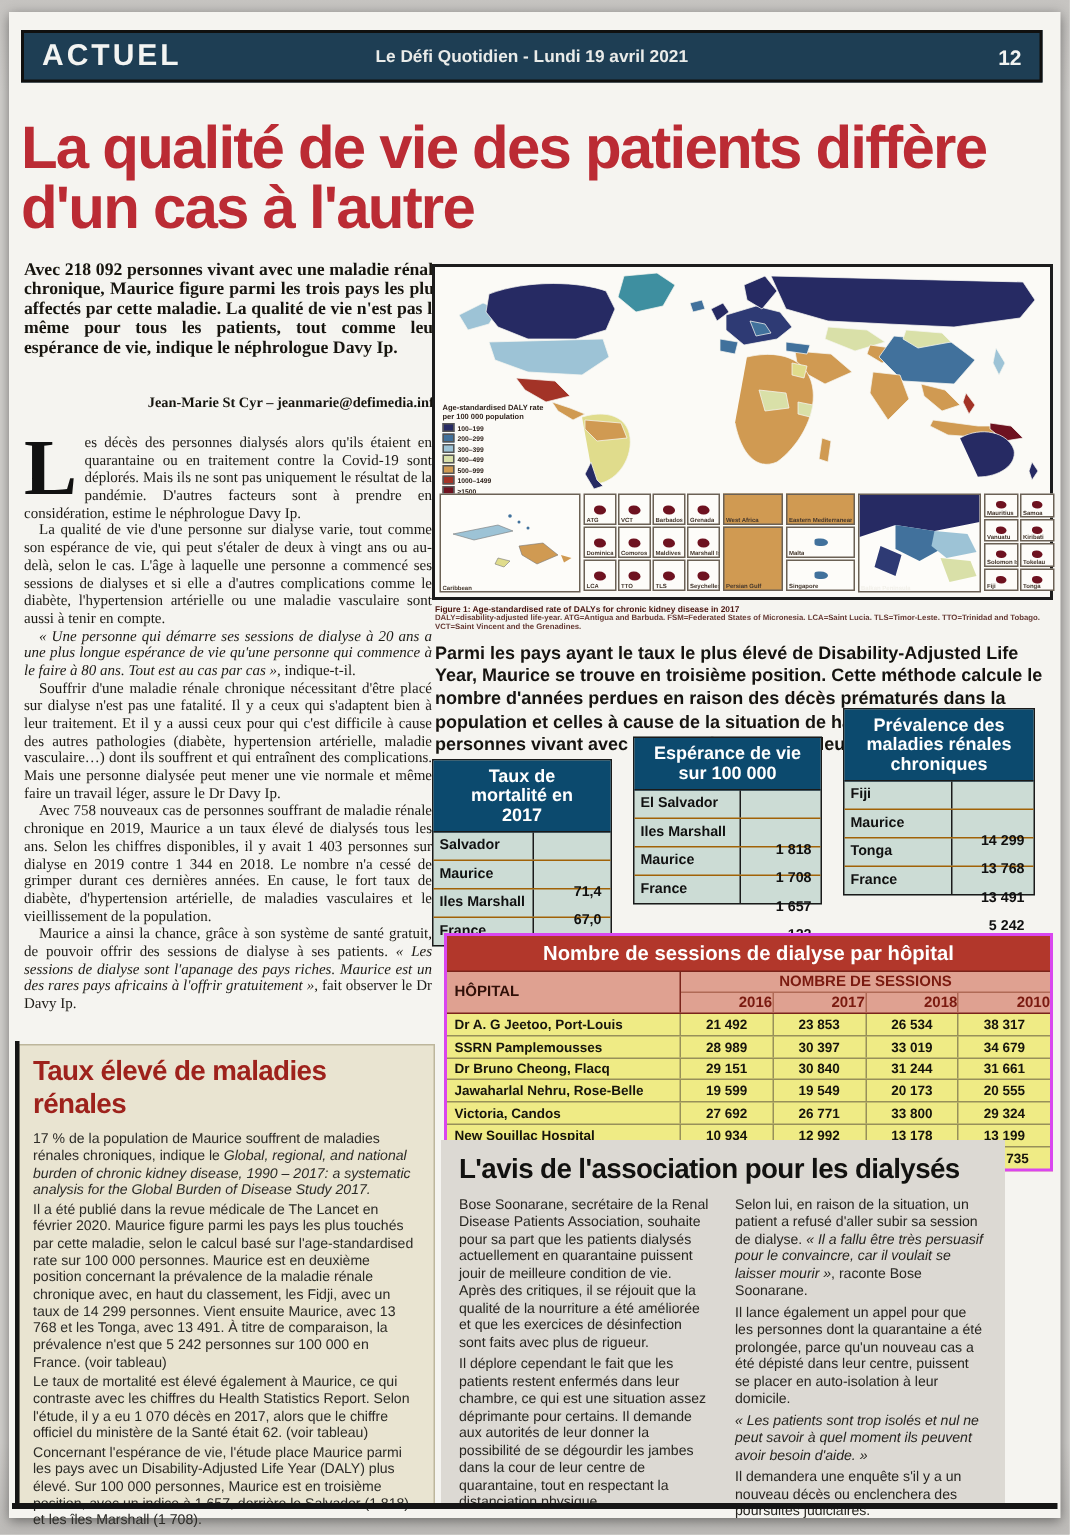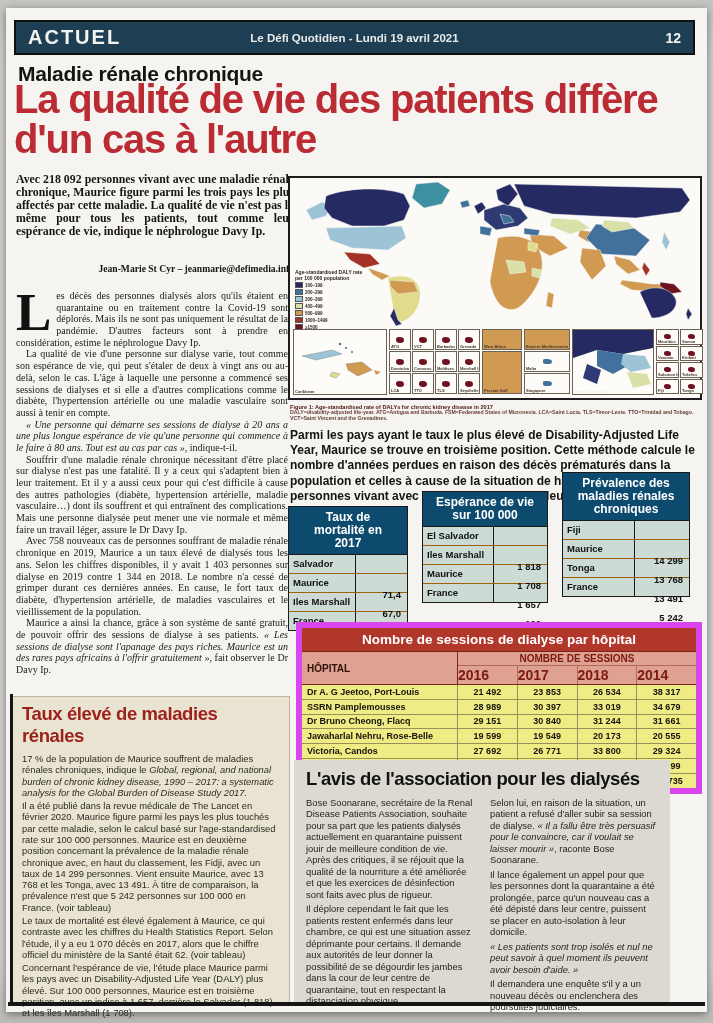--- a/index.html
+++ b/index.html
@@ -53,28 +53,28 @@
   .stat{position:absolute;border:1.5px solid #1a1a1a;background:#ccdcd5;box-sizing:border-box;}
   .stat .hd{background:#0c4a6e;color:#fff;font-weight:bold;font-size:12px;line-height:1.08;text-align:center;padding:4px 12px;border-bottom:1.5px solid #1a1a1a;}
   .srow{display:flex;height:18px;border-bottom:1px solid #a16207;}
   .srow:last-child{border-bottom:none;}
   .sname{flex:1.4;font-weight:bold;font-size:9.5px;color:#101010;display:flex;align-items:center;padding-left:4px;border-right:1px solid #1a1a1a;}
   .sval{flex:1;font-weight:bold;font-size:9.5px;color:#101010;display:flex;align-items:center;justify-content:flex-end;padding-right:6px;margin-top:40px;}
   #stat1{left:282px;top:498px;width:120px;}
   #stat2{left:416px;top:483px;width:126px;}
   #stat3{left:556px;top:464px;width:128px;}
   
-  .dtable{position:absolute;left:290px;top:614px;width:406px;border:6px solid #d946ef;box-sizing:border-box;background:#efeb85;}
+  .dtable{position:absolute;left:290px;top:614px;width:406px;border:2px solid #d946ef;box-sizing:border-box;background:#efeb85;}
   .dtitle{background:#b2372b;color:#fff;font-weight:bold;font-size:13.5px;text-align:center;padding:4px 0;border-bottom:1px solid #7a241b;}
   .dsub{display:flex;background:#dfa191;border-bottom:1px solid #7a241b;}
   .dhosp{width:150px;display:flex;align-items:center;padding-left:5px;font-weight:bold;font-size:10px;color:#301008;border-right:1px solid #7a241b;}
   .dright{flex:1;display:flex;flex-direction:column;}
   .dgroup{text-align:center;font-weight:bold;font-size:10px;color:#7a1a10;border-bottom:1px solid #b06a56;padding:1px 0;}
   .dyears{display:flex;}
-  .dyears span{flex:1;text-align:left;font-weight:bold;font-size:14px;color:#7a1a10;padding:1px 0;border-right:1px solid #b06a56;}
+  .dyears span{flex:1;text-align:right;font-weight:bold;font-size:10px;color:#7a1a10;padding:1px 0;border-right:1px solid #b06a56;}
   .dyears span:last-child{border-right:none;}
   .drow{display:flex;height:13.8px;border-bottom:1px solid #97905a;}
   .drow:last-child{border-bottom:none;}
   .drname{width:150px;display:flex;align-items:center;padding-left:5px;font-weight:bold;font-size:9px;color:#15130b;border-right:1px solid #97905a;}
   .drow b{flex:1;display:flex;align-items:center;justify-content:center;font-size:9px;color:#15130b;border-right:1px solid #97905a;}
   .drow b:last-child{border-right:none;}
   
   .ybox{position:absolute;left:6px;top:688px;width:278px;height:308px;background:#e9e4d1;border:1px solid #bdb69c;box-sizing:border-box;padding:6px 9px;}
   .ytitle{color:#9e221c;font-weight:bold;font-size:18.5px;letter-spacing:-.4px;margin:0 0 6px 0;}
   .ybox p{margin:0 0 2px 0;font-size:9.4px;line-height:1.2;color:#2b2a26;}
@@ -93,21 +93,20 @@
 
 <div class="canvas">
  <div class="page">
 
   <div class="topbar">
     <span class="section">ACTUEL</span>
     <span class="masthead">Le Défi Quotidien - Lundi 19 avril 2021</span>
     <span class="pageno">12</span>
   </div>
 
-  <div class="kicker">Maladie rénale chronique</div>
   <h1 class="headline">La qualité de vie des patients diffère d'un cas à l'autre</h1>
   <div class="lead">Avec 218 092 personnes vivant avec une maladie rénale chronique, Maurice figure parmi les trois pays les plus affectés par cette maladie. La qualité de vie n'est pas la même pour tous les patients, tout comme leur espérance de vie, indique le néphrologue Davy Ip.</div>
   <div class="byline">Jean-Marie St Cyr – jeanmarie@defimedia.info</div>
 
   <div class="body">
     <p class="p"><span class="dropcap">L</span><span>es décès des personnes dialysés alors qu'ils étaient en quarantaine ou en traitement contre la Covid-19 sont déplorés. Mais ils ne sont pas uniquement le résultat de la pandémie. D'autres facteurs sont à prendre en considération, estime le néphrologue Davy Ip.</span></p>
     <p class="p ind">La qualité de vie d'une personne sur dialyse varie, tout comme son espérance de vie, qui peut s'étaler de deux à vingt ans ou au-delà, selon le cas. L'âge à laquelle une personne a commencé ses sessions de dialyses et si elle a d'autres complications comme le diabète, l'hypertension artérielle ou une maladie vasculaire sont aussi à tenir en compte.</p>
     <p class="p ind"><span class="it">« Une personne qui démarre ses sessions de dialyse à 20 ans a une plus longue espérance de vie qu'une personne qui commence à le faire à 80 ans. Tout est au cas par cas »</span><span>, indique-t-il.</span></p>
     <p class="p ind">Souffrir d'une maladie rénale chronique nécessitant d'être placé sur dialyse n'est pas une fatalité. Il y a ceux qui s'adaptent bien à leur traitement. Et il y a aussi ceux pour qui c'est difficile à cause des autres pathologies (diabète, hypertension artérielle, maladie vasculaire…) dont ils souffrent et qui entraînent des complications. Mais une personne dialysée peut mener une vie normale et même faire un travail léger, assure le Dr Davy Ip.</p>
     <p class="p ind">Avec 758 nouveaux cas de personnes souffrant de maladie rénale chronique en 2019, Maurice a un taux élevé de dialysés tous les ans. Selon les chiffres disponibles, il y avait 1 403 personnes sur dialyse en 2019 contre 1 344 en 2018. Le nombre n'a cessé de grimper durant ces dernières années. En cause, le fort taux de diabète, d'hypertension artérielle, de maladies vasculaires et le vieillissement de la population.</p>
@@ -392,21 +391,21 @@
   <div class="dtable">
     <div class="dtitle">Nombre de sessions de dialyse par hôpital</div>
     <div class="dsub">
       <div class="dhosp">HÔPITAL</div>
       <div class="dright">
         <div class="dgroup">NOMBRE DE SESSIONS</div>
         <div class="dyears">
           <span>2016</span>
               <span>2017</span>
               <span>2018</span>
-              <span>2014</span>
+              <span>2010</span>
         </div>
       </div>
     </div>
     <div class="drow">
           <span class="drname">Dr A. G Jeetoo, Port-Louis</span>
           <b>21 492</b>
           <b>23 853</b>
           <b>26 534</b>
           <b>38 317</b>
         </div>

